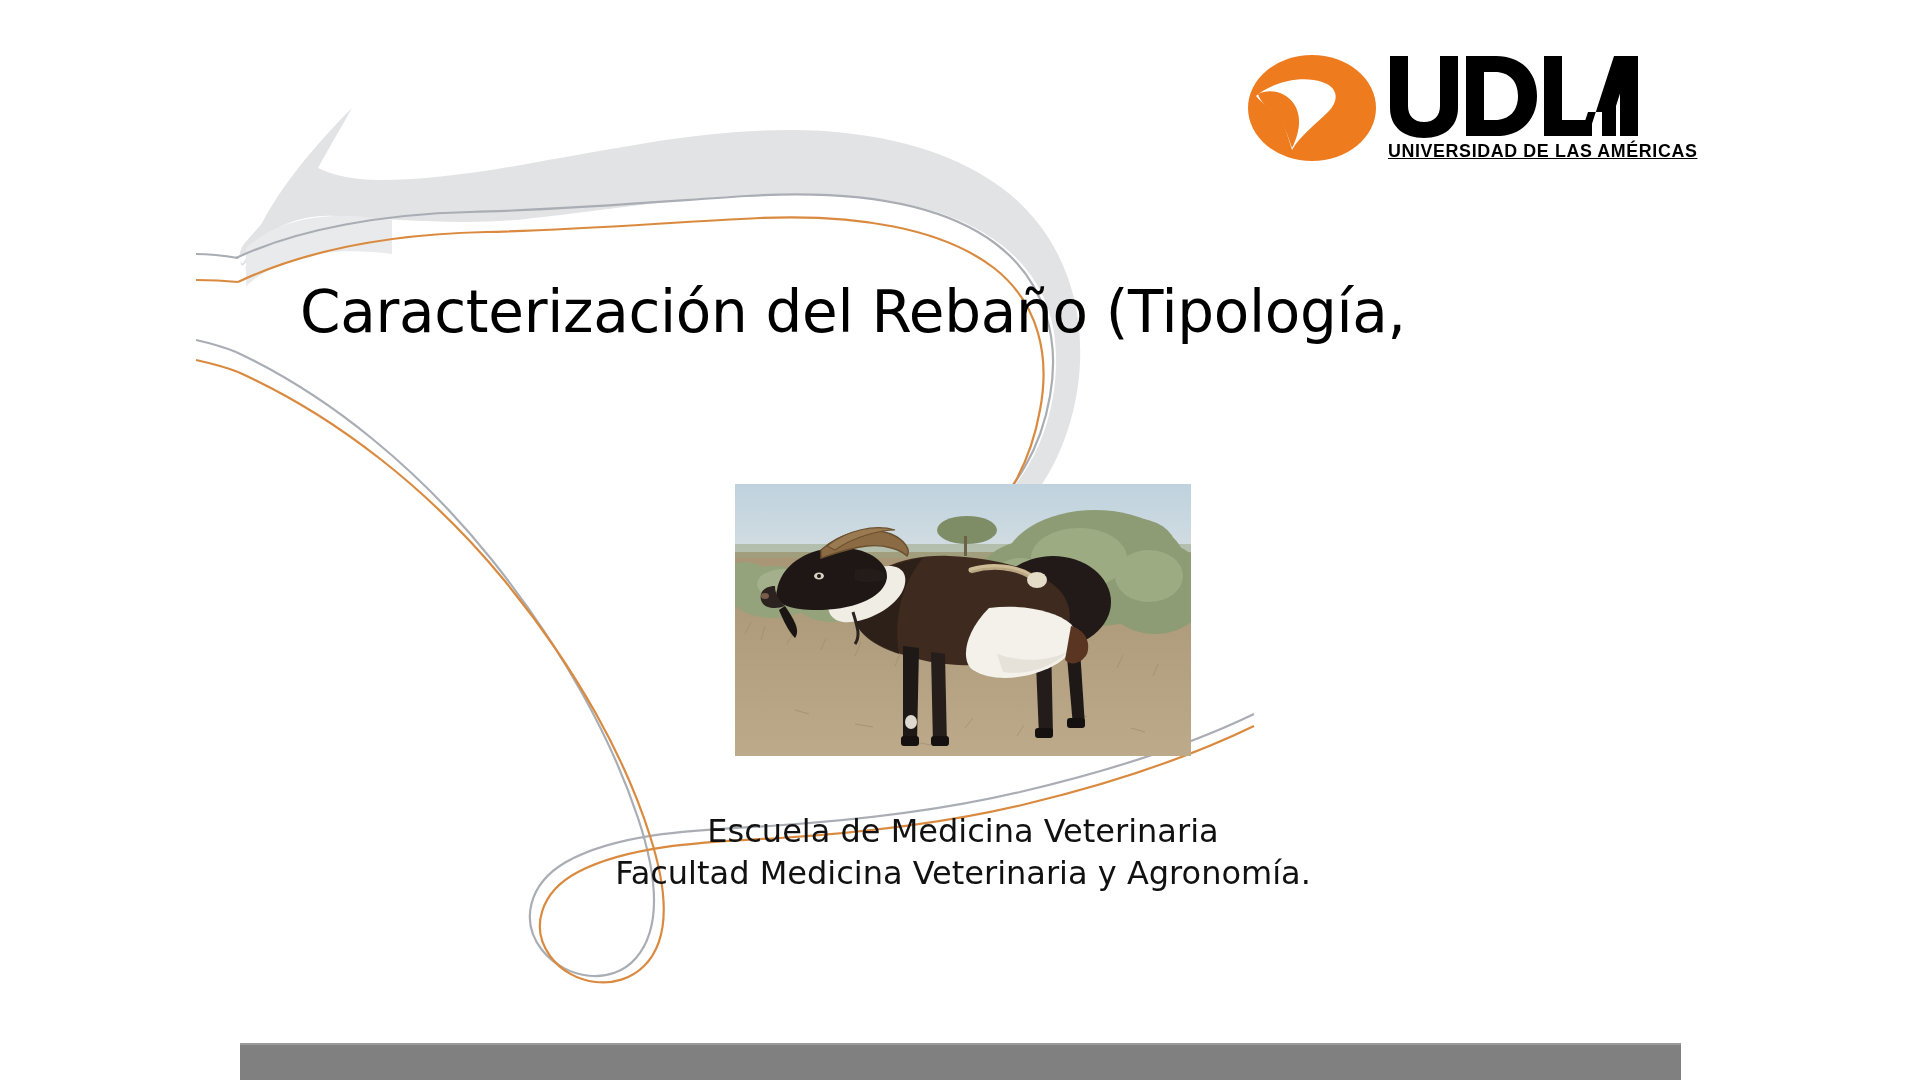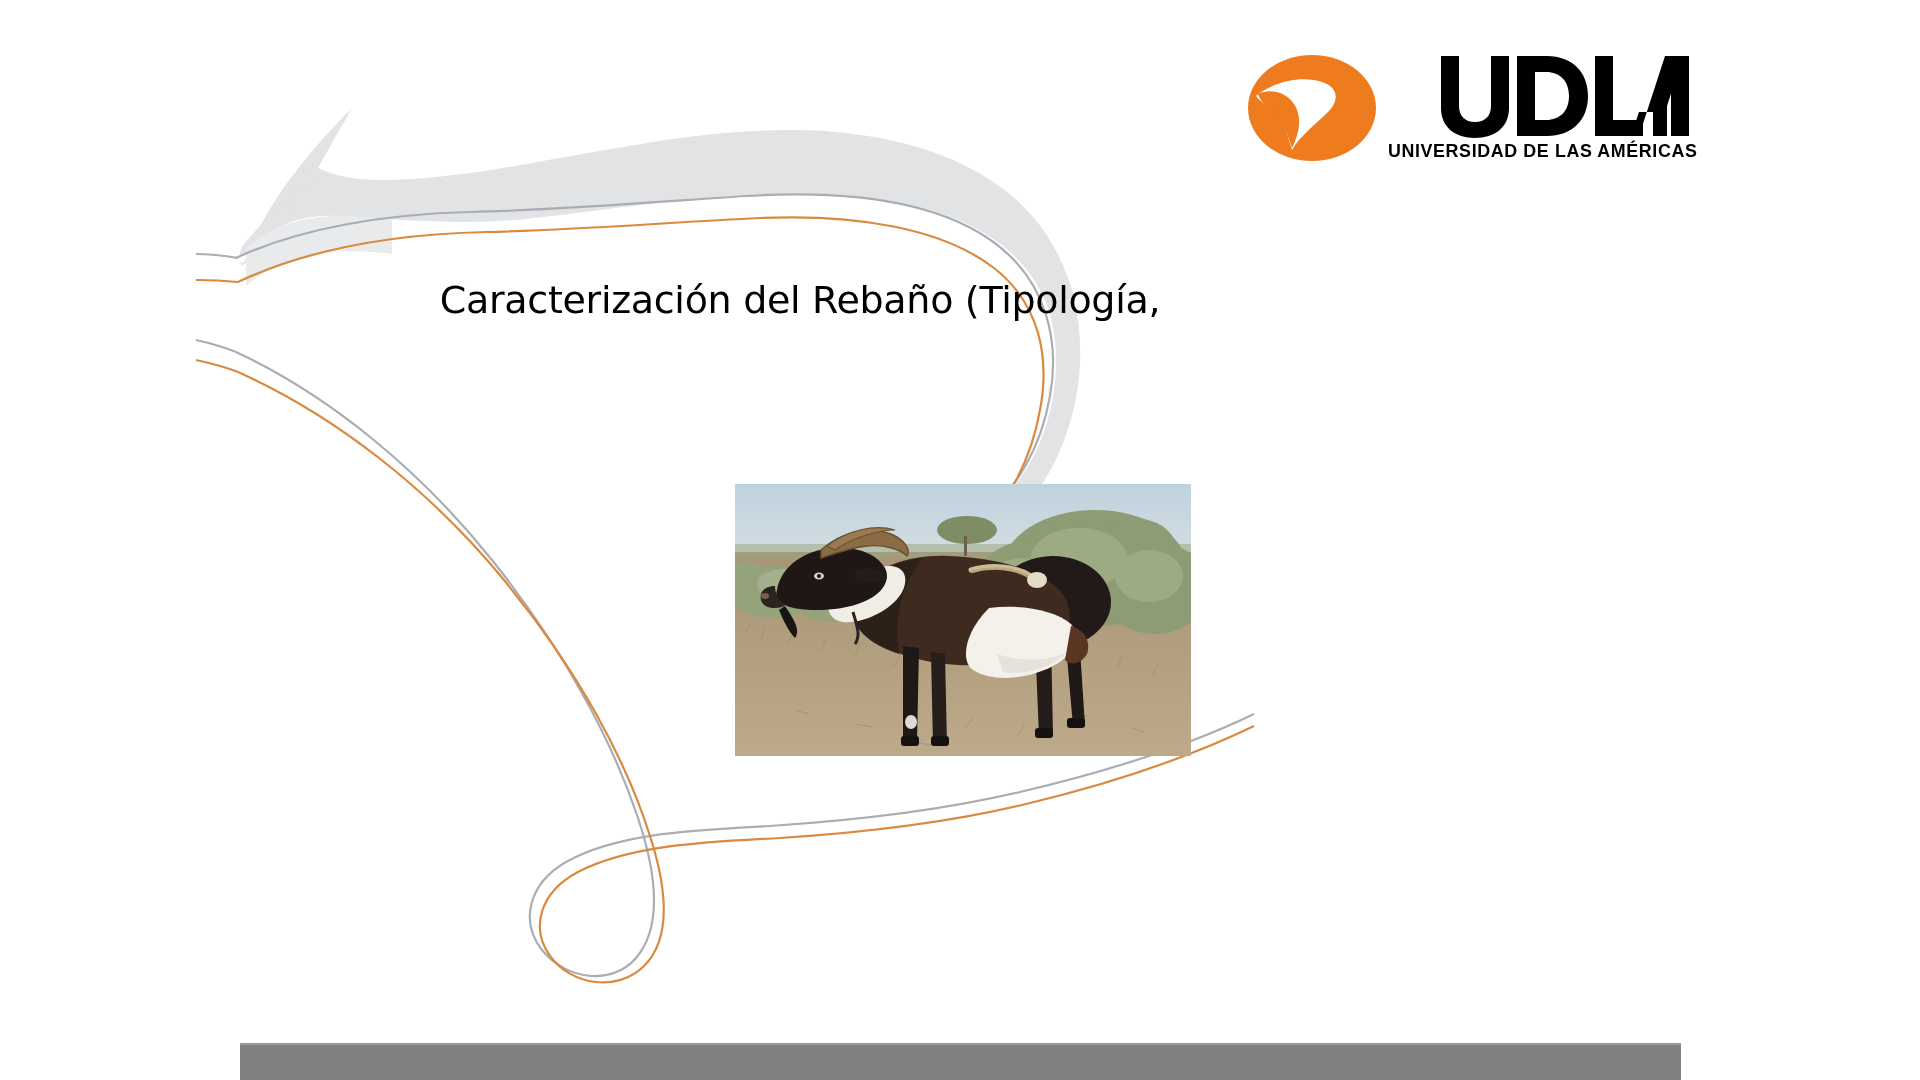--- a/index.html
+++ b/index.html
@@ -43,21 +43,22 @@
   }
   #logo-mark {
     width: 132px;
     height: 112px;
     flex: 0 0 auto;
   }
   #logo-words {
     margin-left: 10px;
     display: flex;
     flex-direction: column;
-    align-items: flex-end;
+    align-items: flex-start;
+    text-decoration: underline;
   }
   #logo-wordmark {
     height: 88px;
     width: 252px;
     display: block;
   }
   #logo-tagline {
     font-family: "Liberation Sans", sans-serif;
     font-weight: bold;
     font-size: 17.5px;
@@ -70,21 +71,21 @@
   }
 
   
   #title {
     position: absolute;
     left: 300px;
     top: 278px;
     width: 1000px;
     text-align: center;
     font-family: "DejaVu Sans", sans-serif;
-    font-size: 38px;
+    font-size: 58px;
     line-height: 1.20;
     color: #000000;
     font-weight: normal;
     letter-spacing: -0.3px;
   }
   #title .tline { display: block; white-space: nowrap; }
 
   
   #photo-frame {
     position: absolute;
@@ -367,16 +368,20 @@
 
       <rect x="166" y="252" width="18" height="10" rx="3" fill="#151110"></rect>
       <rect x="196" y="252" width="18" height="10" rx="3" fill="#151110"></rect>
       <rect x="300" y="244" width="18" height="10" rx="3" fill="#151110"></rect>
       <rect x="332" y="234" width="18" height="10" rx="3" fill="#151110"></rect>
 
       <ellipse cx="176" cy="238" rx="6" ry="7" fill="#DEDAD0"></ellipse>
     </svg>
   </div>
 
+  <div id="subtitle">
+    <span class="sline">Escuela de Medicina Veterinaria</span>
+    <span class="sline">Facultad Medicina Veterinaria y Agronomía.</span>
+  </div>
 
   <div id="bottom-bar"></div>
 
 </div>
 
 </body></html>

